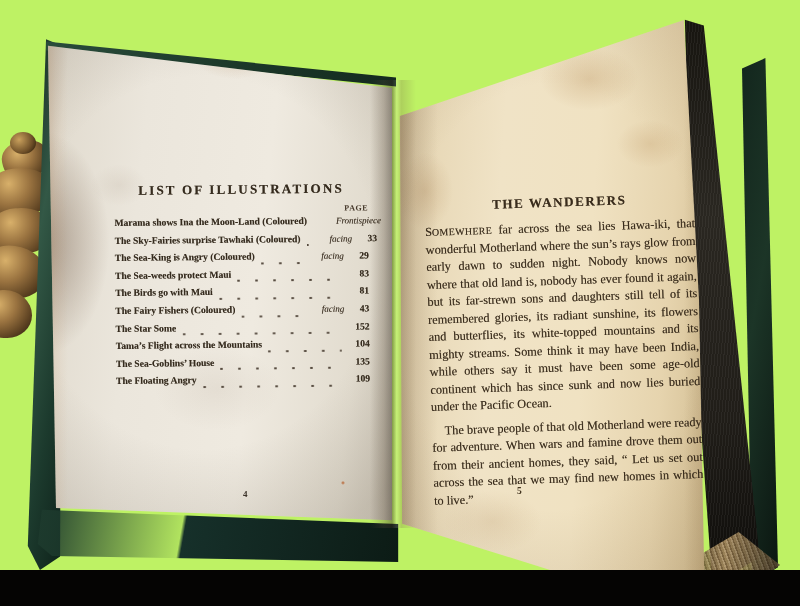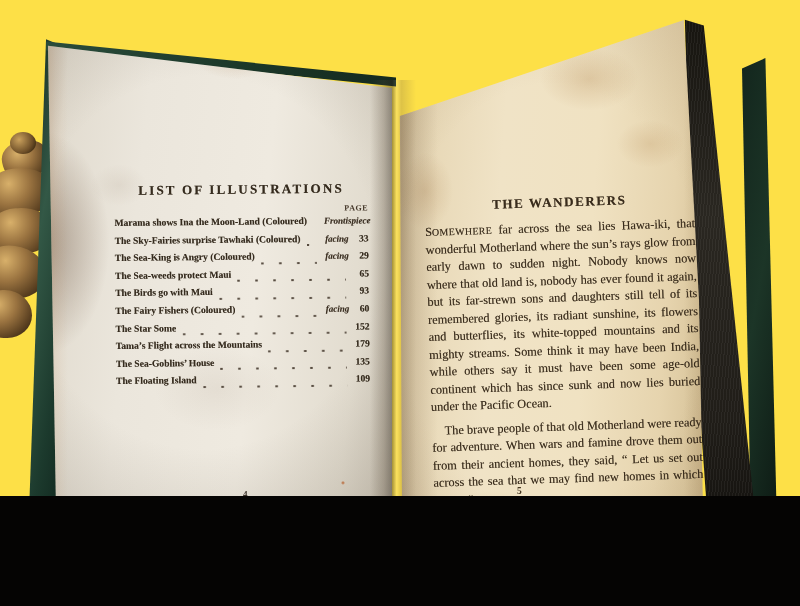--- a/index.html
+++ b/index.html
@@ -1,17 +1,17 @@
 <!DOCTYPE html>
 <html><head>
 <meta charset="utf-8">
 <style>
   html,body{margin:0;padding:0;}
   body{width:800px;height:606px;background:#050403;font-family:"Liberation Serif","DejaVu Serif",serif;}
-  .stage{position:relative;width:800px;height:496px;background:#fde047;overflow:hidden;}
+  .stage{position:relative;width:800px;height:570px;background:#bef264;overflow:hidden;}
 
   
   .brass{position:absolute;left:-6px;top:140px;width:70px;height:200px;z-index:1;filter:blur(.4px);}
   .brass .lobe{position:absolute;border-radius:48% 58% 52% 50%;
     background:radial-gradient(circle at 35% 30%, #d8b06a 0%, #9a7340 38%, #5d4222 70%, #22150a 100%);}
   .lobe1{top:0;left:8px;width:48px;height:38px;transform:rotate(-14deg);}
   .lobe2{top:28px;left:-8px;width:68px;height:48px;transform:rotate(-7deg);}
   .lobe3{top:68px;left:-6px;width:66px;height:46px;transform:rotate(-4deg);
     background:radial-gradient(circle at 40% 30%, #c9a05c 0%, #8a6436 40%, #4a3218 72%, #1c1106 100%);}
   .lobe4{top:106px;left:-12px;width:64px;height:52px;transform:rotate(6deg);
@@ -80,22 +80,22 @@
     text-shadow:.2px 0 rgba(53,43,30,.6);}
   .toc-pagehdr{font-size:8px;font-weight:bold;letter-spacing:.6px;text-align:right;color:#46392b;
     margin-top:7px;margin-bottom:2px;}
   .toc-row{display:flex;align-items:baseline;height:17.6px;font-size:9.6px;font-weight:bold;
     white-space:nowrap;text-shadow:.2px 0 rgba(53,43,30,.5);}
   .toc-row .tt{flex:0 0 auto;}
   .leader{flex:1 1 4px;min-width:2px;align-self:flex-end;height:9px;margin:0 3px 3px 6px;
     background:radial-gradient(circle at 1.5px 7px, rgba(60,48,36,.85) 1px, rgba(0,0,0,0) 1.5px) left bottom repeat-x;
     background-size:18px 9px;}
   .leader.noleader{background:none;}
-  .nt{flex:0 0 auto;font-style:italic;font-weight:bold;font-size:9px;margin-left:6px;color:#3c3023;}
-  .pg{flex:0 0 auto;width:20px;text-align:right;}
+  .nt{flex:0 0 auto;font-style:italic;font-weight:normal;font-size:9px;margin-left:18px;color:#3c3023;}
+  .pg{flex:0 0 auto;width:20px;text-align:right;margin-left:5px;}
   .lpn{position:absolute;left:243px;top:489px;z-index:6;font-size:9px;font-weight:bold;color:#3c332a;}
 
   
   .rtext{position:absolute;left:424px;top:199px;width:270px;z-index:6;color:#392c1c;
     transform:rotate(-1.9deg);transform-origin:0 0;}
   .chap-title{font-size:13px;font-weight:bold;letter-spacing:1.6px;text-align:center;margin-bottom:9px;
     text-shadow:.2px 0 rgba(57,44,28,.6);}
   .rtext p{margin:0;font-size:12.3px;line-height:17.5px;text-align:justify;
     text-shadow:.2px 0 rgba(57,44,28,.55);}
   .rtext p.indent{text-indent:13px;margin-top:6px;}
@@ -149,50 +149,50 @@
         </div>
         <div class="toc-row">
           <span class="tt">The Sea-King is Angry (Coloured)</span>
           <span class="leader"></span>
           <span class="nt">facing</span>
           <span class="pg">29</span>
         </div>
         <div class="toc-row">
           <span class="tt">The Sea-weeds protect Maui</span>
           <span class="leader"></span>
-          <span class="pg">65</span>
+          <span class="pg">83</span>
         </div>
         <div class="toc-row">
           <span class="tt">The Birds go with Maui</span>
           <span class="leader"></span>
-          <span class="pg">93</span>
+          <span class="pg">81</span>
         </div>
         <div class="toc-row">
           <span class="tt">The Fairy Fishers (Coloured)</span>
           <span class="leader"></span>
           <span class="nt">facing</span>
-          <span class="pg">60</span>
+          <span class="pg">43</span>
         </div>
         <div class="toc-row">
           <span class="tt">The Star Some</span>
           <span class="leader"></span>
           <span class="pg">152</span>
         </div>
         <div class="toc-row">
           <span class="tt">Tama’s Flight across the Mountains</span>
           <span class="leader"></span>
-          <span class="pg">179</span>
+          <span class="pg">104</span>
         </div>
         <div class="toc-row">
           <span class="tt">The Sea-Goblins’ House</span>
           <span class="leader"></span>
           <span class="pg">135</span>
         </div>
         <div class="toc-row">
-          <span class="tt">The Floating Island</span>
+          <span class="tt">The Floating Angry</span>
           <span class="leader"></span>
           <span class="pg">109</span>
         </div>
       </div>
   </div>
   <div class="lpn">4</div>
 
   <div class="rtext">
     <div class="chap-title">THE WANDERERS</div>
     <p><span class="lead">S</span><span class="leadcaps">OMEWHERE</span><span> far across the sea lies Hawa-iki, that wonderful Motherland where the sun’s rays glow from early dawn to sudden night. Nobody knows now where that old land is, nobody has ever found it again, but its far-strewn sons and daughters still tell of its remembered glories, its radiant sunshine, its flowers and butterflies, its white-topped mountains and its mighty streams. Some think it may have been India, while others say it must have been some age-old continent which has since sunk and now lies buried under the Pacific Ocean.</span></p>

